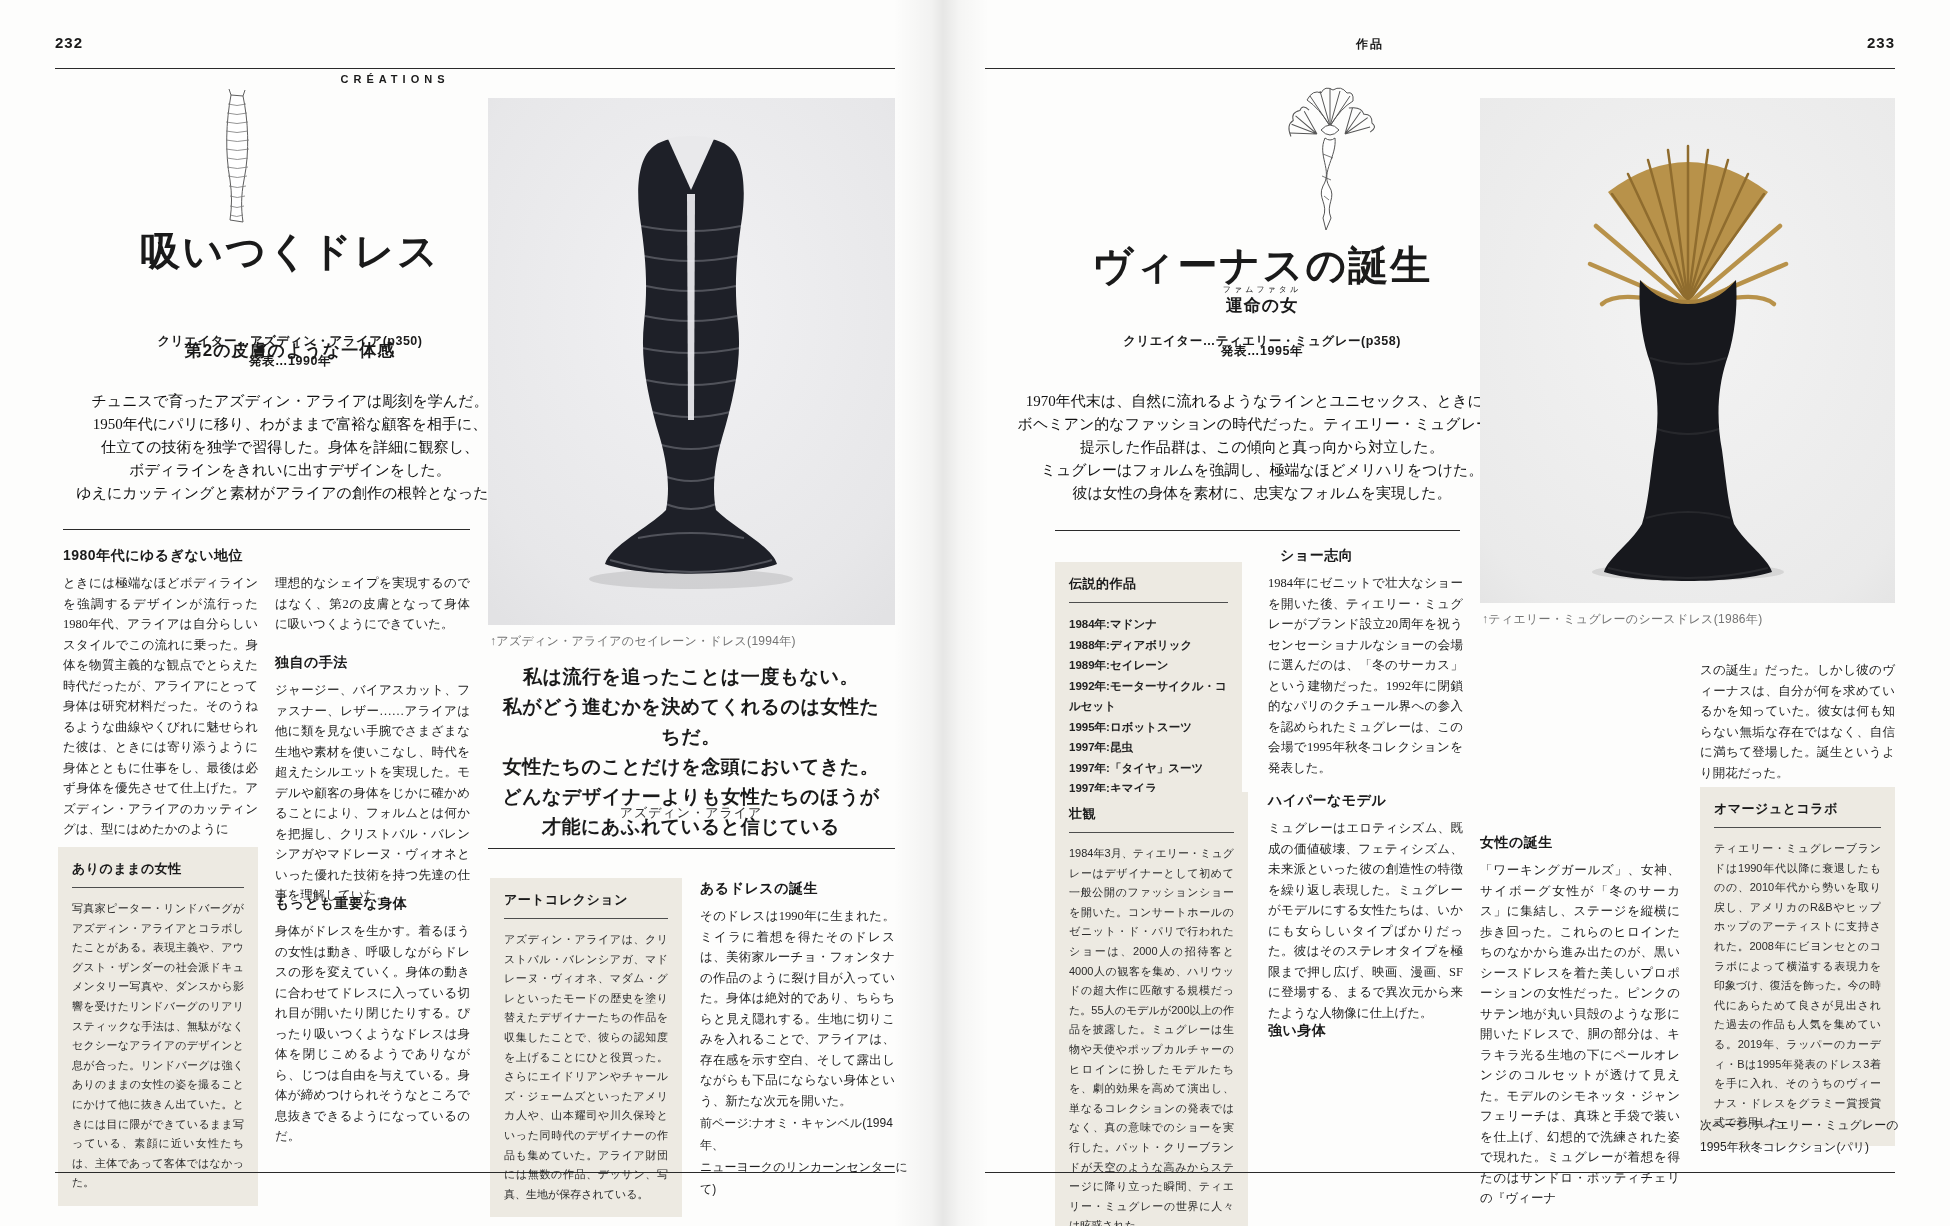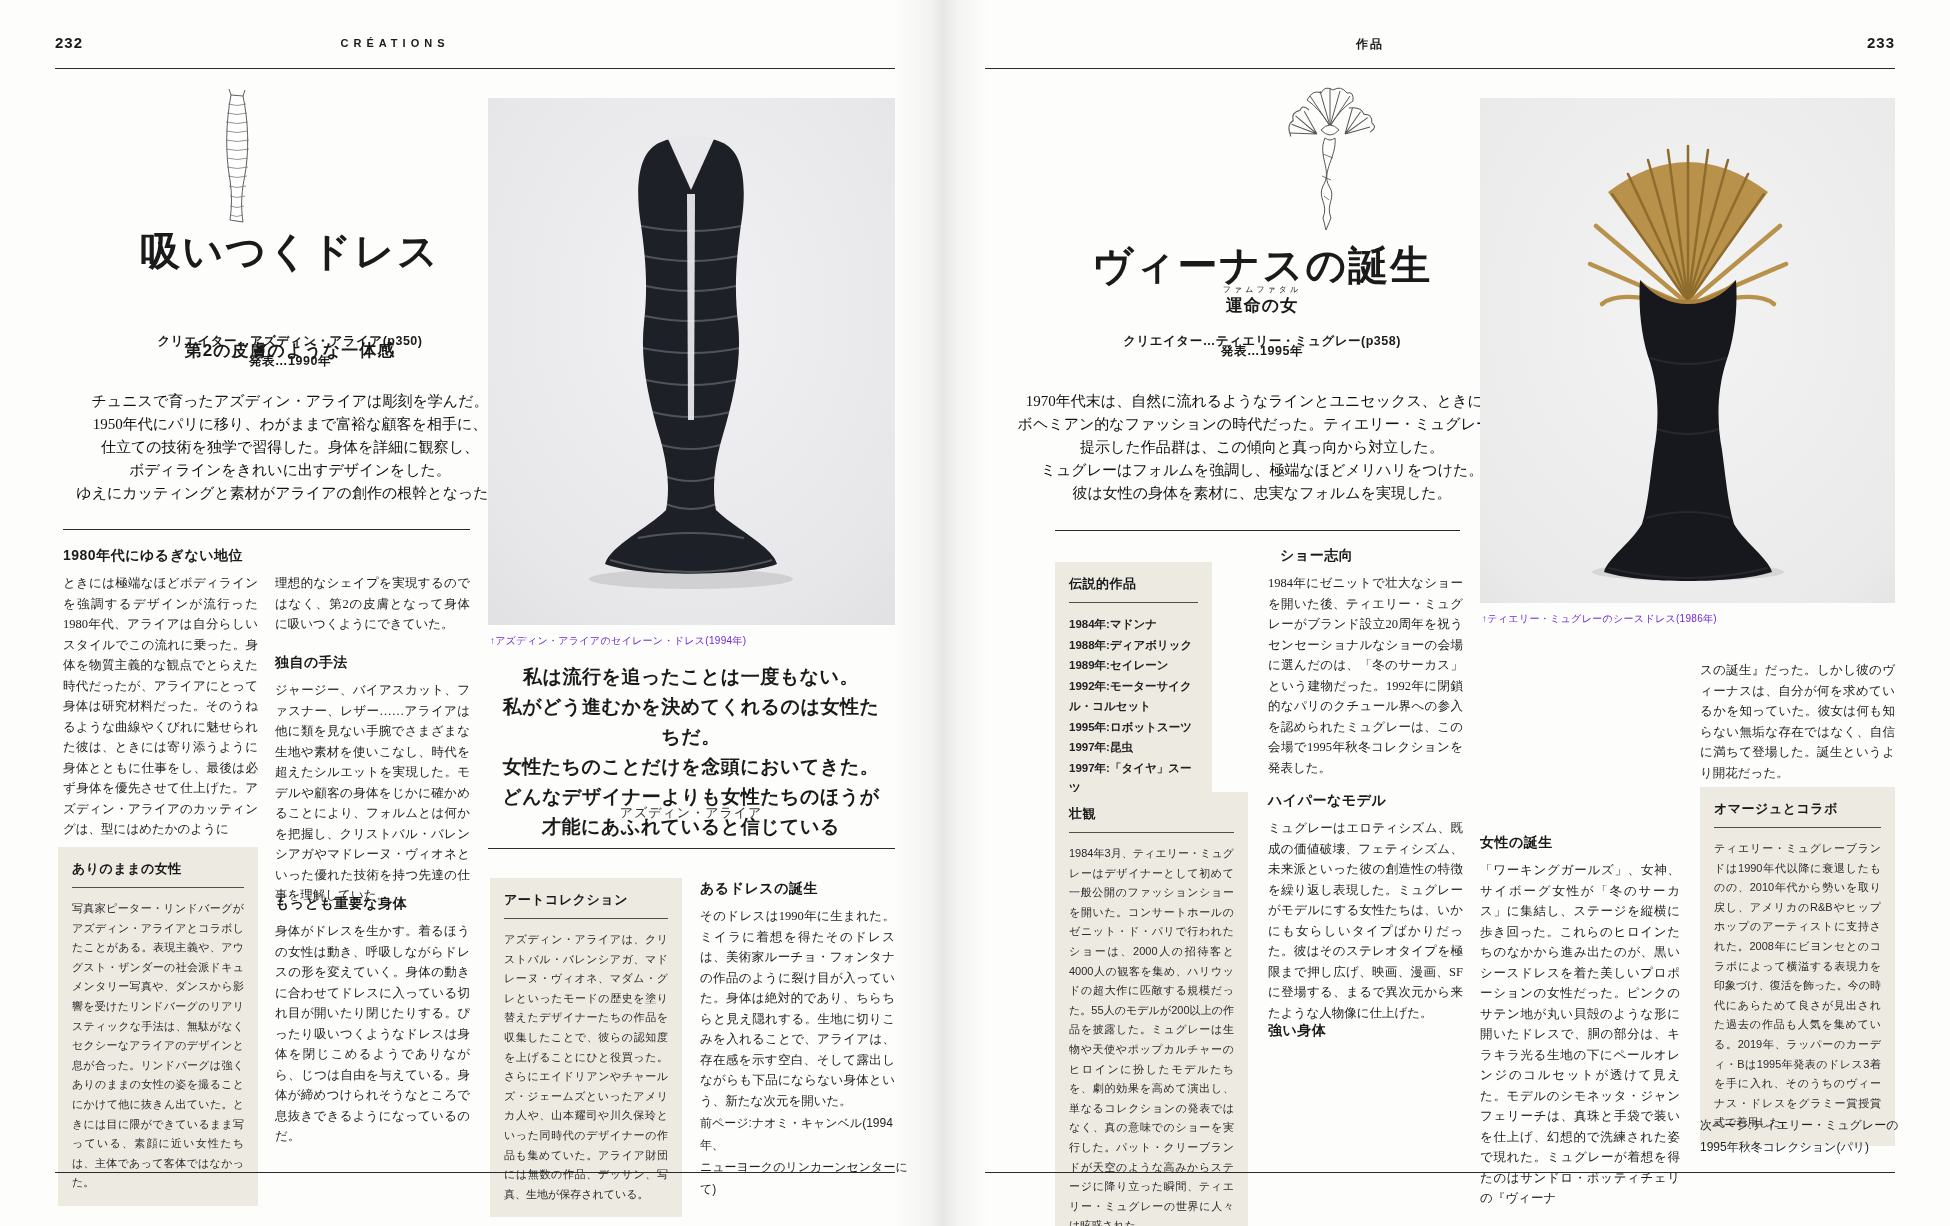--- a/index.html
+++ b/index.html
@@ -2,37 +2,37 @@
 <html><head>
 <meta charset="utf-8">
 <style>
   html,body{margin:0;padding:0;background:#e8e6e2;}
   .spread{position:relative;width:1950px;height:1226px;background:#fdfdfc;overflow:hidden;
           font-family:"Liberation Sans",sans-serif;color:#1a1a1a;}
   .abs{position:absolute;box-sizing:border-box;}
   .gutter{background:linear-gradient(90deg,rgba(0,0,0,0) 0%,rgba(0,0,0,0.045) 40%,rgba(0,0,0,0.09) 52%,rgba(0,0,0,0.03) 70%,rgba(0,0,0,0) 100%);}
   .rule{background:#2a2a2a;height:1px;}
   .folio{font-size:15px;font-weight:bold;letter-spacing:1px;}
-  .runhead{font-size:11px;font-weight:600;letter-spacing:5px;text-align:center;}
+  .runhead{font-size:11px;font-weight:600;letter-spacing:5px;text-align:center;margin-top:36px;}
   .runhead-jp{font-size:12px;font-weight:bold;text-align:center;letter-spacing:2px;}
   .title{font-size:40px;font-weight:800;letter-spacing:2px;text-align:center;white-space:nowrap;}
   .subtitle{font-size:17px;font-weight:600;text-align:center;letter-spacing:1px;}
   .ruby{font-size:8px;letter-spacing:3px;text-align:center;color:#222;}
   .creator{font-size:12.5px;font-weight:bold;text-align:center;letter-spacing:0.5px;}
   .intro{font-family:"Liberation Serif",serif;font-size:15px;line-height:23px;text-align:center;
          white-space:pre-line;color:#101010;}
   .h-col{font-size:14px;font-weight:bold;letter-spacing:0.5px;}
   .body-serif-sm{font-family:"Liberation Serif",serif;font-size:12.5px;line-height:20.5px;
               text-align:justify;color:#1c1c1c;}
   .sidebox{background:#edeae2;padding:13px 14px;}
   .sidebox .bh{font-size:13px;font-weight:bold;border-bottom:1.5px solid #4d4d4d;
                padding-bottom:9px;margin-bottom:11px;letter-spacing:0.5px;}
   .sidebox .bb{font-size:11px;line-height:19.6px;text-align:justify;color:#2a2a2a;}
   .sidebox .bl{font-size:11.5px;line-height:20.5px;font-weight:bold;white-space:pre-line;color:#222;}
-  .caption{font-size:10px;line-height:22px;color:#6d28d9;letter-spacing:0.3px;}
+  .caption{font-size:12px;line-height:22px;color:#737373;letter-spacing:0.3px;}
   .caption-multi{font-size:12px;line-height:22px;color:#1f1f1f;white-space:pre-line;}
   .quote{font-size:19px;font-weight:bold;line-height:30px;text-align:center;white-space:pre-line;letter-spacing:0.5px;}
   .quote-attr{font-size:13px;text-align:center;color:#333;letter-spacing:1px;}
   .photo{display:block;}
 </style>
 </head>
 <body>
 
 <div class="spread">
 
@@ -173,21 +173,21 @@
   <div class="abs creator" style="left:1032px;top:333px;width:460px;">クリエイター…ティエリー・ミュグレー(p358)</div>
   <div class="abs creator" style="left:1032px;top:343px;width:460px;">発表…1995年</div>
   <div class="abs intro" style="left:1017px;top:390px;width:490px;">1970年代末は、自然に流れるようなラインとユニセックス、ときには
 ボヘミアン的なファッションの時代だった。ティエリー・ミュグレーが
 提示した作品群は、この傾向と真っ向から対立した。
 ミュグレーはフォルムを強調し、極端なほどメリハリをつけた。
 彼は女性の身体を素材に、忠実なフォルムを実現した。</div>
 
   <div class="abs rule" style="left:1055px;top:530px;width:405px;"></div>
 
-  <div class="abs sidebox" style="left:1055px;top:562px;width:157px;min-height:214px;">
+  <div class="abs sidebox" style="left:1055px;top:562px;width:187px;min-height:214px;">
     <div class="bh">伝説的作品</div>
     <div class="bl">1984年:マドンナ
 1988年:ディアボリック
 1989年:セイレーン
 1992年:モーターサイクル・コルセット
 1995年:ロボットスーツ
 1997年:昆虫
 1997年:「タイヤ」スーツ
 1997年:キマイラ</div>
   </div>

